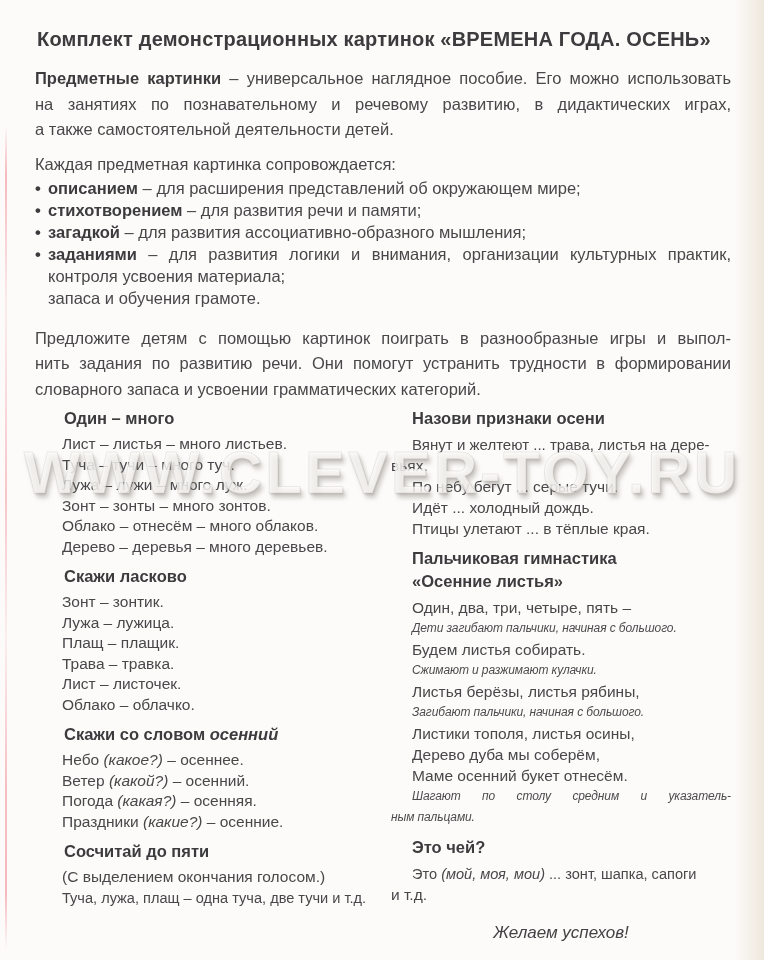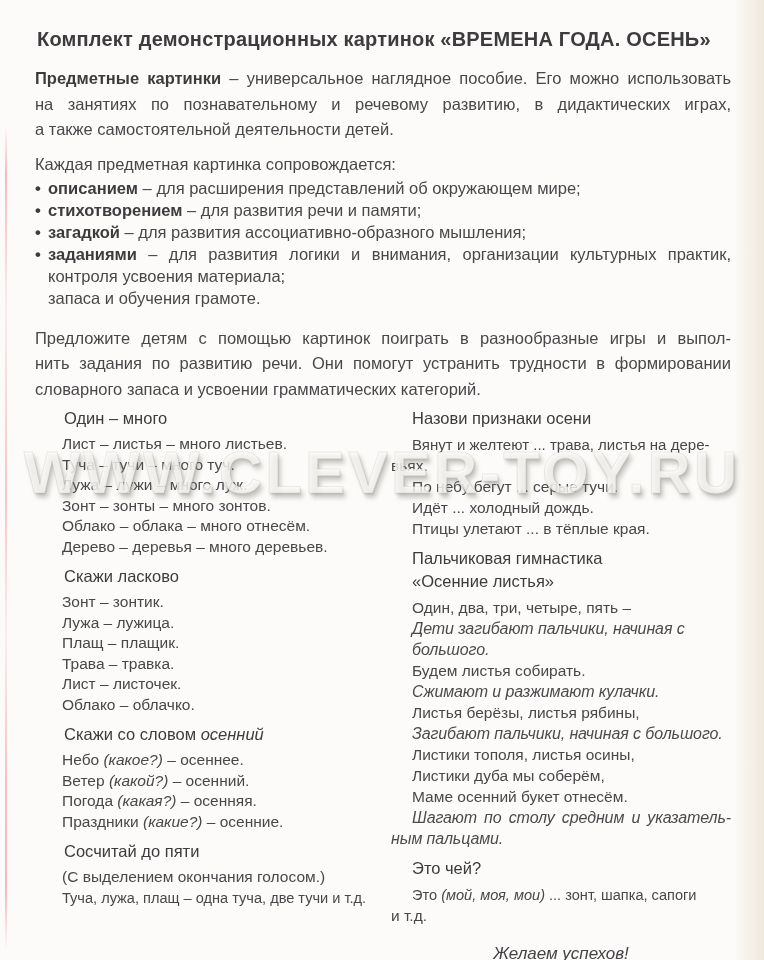--- a/index.html
+++ b/index.html
@@ -46,30 +46,30 @@
   .b { position: relative; padding-left: 13px; line-height: 22px; font-size: 16.5px; }
   .b::before { content: "•"; position: absolute; left: 0; top: 0; font-weight: bold; color: #3c3c3f; }
   .bcont { padding-left: 13px; line-height: 22px; font-size: 16.5px; }
   .bold { font-weight: bold; color: #3c3c3f; }
   .accompany-h { font-size: 16.5px; line-height: 25px; margin-top: 9px; }
   .suggest { margin-top: 17px; }
   .cols { display: flex; margin-top: 3px; position: relative; z-index: 2; }
   .colL { width: 330px; margin-left: 27px; font-size: 15.5px; line-height: 20.5px; }
   .colR { width: 341px; margin-left: auto; font-size: 15.5px; line-height: 21px; }
   .colh {
-    font-size: 16.5px; font-weight: normal; color: #3c3c3f;
+    font-size: 16.5px; font-weight: bold; color: #3c3c3f;
     line-height: 22px; margin: 8px 0 5px 2px;
   }
   .colh:first-child, .colh.first { margin-top: 2px; }
   .ln { min-height: 20.5px; }
   .colR .ln, .colR .colh { padding-left: 21px; }
   .colR .ln.wrap { padding-left: 0; }
   .colR .colh { padding-left: 19px; }
   .it { font-style: italic; }
-  .pi { font-style: italic; font-size: 16px; letter-spacing: -.1px; color: #4b4b4e; }
+  .pi { font-style: italic; font-size: 12px; letter-spacing: -.1px; color: #4b4b4e; }
   .sx { display: inline-block; white-space: nowrap; transform-origin: 0 60%; }
   .sx94 { transform: scaleX(.94); }
   .sx97 { transform: scaleX(.97); }
   .jlast { text-align: justify; text-align-last: justify; }
   .closing {
     text-align: center; font-style: italic; font-size: 17px;
     color: #434346; margin-top: 17px;
   }
   .watermark {
     position: absolute; left: 50%; top: 438px;
@@ -117,21 +117,21 @@
   </div>
 
   <div class="cols">
 
     <div class="colL">
       <div class="colh first">Один – много</div>
       <div class="ln">Лист – листья – много листьев.</div>
       <div class="ln">Туча – тучи – много туч.</div>
       <div class="ln">Лужа – лужи – много луж.</div>
       <div class="ln">Зонт – зонты – много зонтов.</div>
-      <div class="ln">Облако – облака – много отнесём.</div>
+      <div class="ln">Облако – отнесём – много облаков.</div>
       <div class="ln">Дерево – деревья – много деревьев.</div>
 
       <div class="colh">Скажи ласково</div>
       <div class="ln">Зонт – зонтик.</div>
       <div class="ln">Лужа – лужица.</div>
       <div class="ln">Плащ – плащик.</div>
       <div class="ln">Трава – травка.</div>
       <div class="ln">Лист – листочек.</div>
       <div class="ln">Облако – облачко.</div>
 
@@ -156,21 +156,21 @@
 
       <div class="colh">Пальчиковая гимнастика</div>
       <div class="colh first" style="margin-top:-4px;">«Осенние листья»</div>
       <div class="ln">Один, два, три, четыре, пять –</div>
       <div class="ln pi">Дети загибают пальчики, начиная с большого.</div>
       <div class="ln">Будем листья собирать.</div>
       <div class="ln pi">Сжимают и разжимают кулачки.</div>
       <div class="ln">Листья берёзы, листья рябины,</div>
       <div class="ln pi">Загибают пальчики, начиная с большого.</div>
       <div class="ln">Листики тополя, листья осины,</div>
-      <div class="ln">Листики дуба мы соберём,</div>
+      <div class="ln">Дерево дуба мы соберём,</div>
       <div class="ln">Маме осенний букет отнесём.</div>
       <div class="ln pi jlast">Шагают по столу средним и указатель-</div>
       <div class="ln pi wrap">ным пальцами.</div>
 
       <div class="colh">Это чей?</div>
       <div class="ln"><span class="sx sx94"><span>Это </span><span class="it">(мой, моя, мои)</span><span> ... зонт, шапка, сапоги</span></span></div>
       <div class="ln wrap">и т.д.</div>
 
       <div class="closing">Желаем успехов!</div>
     </div>

